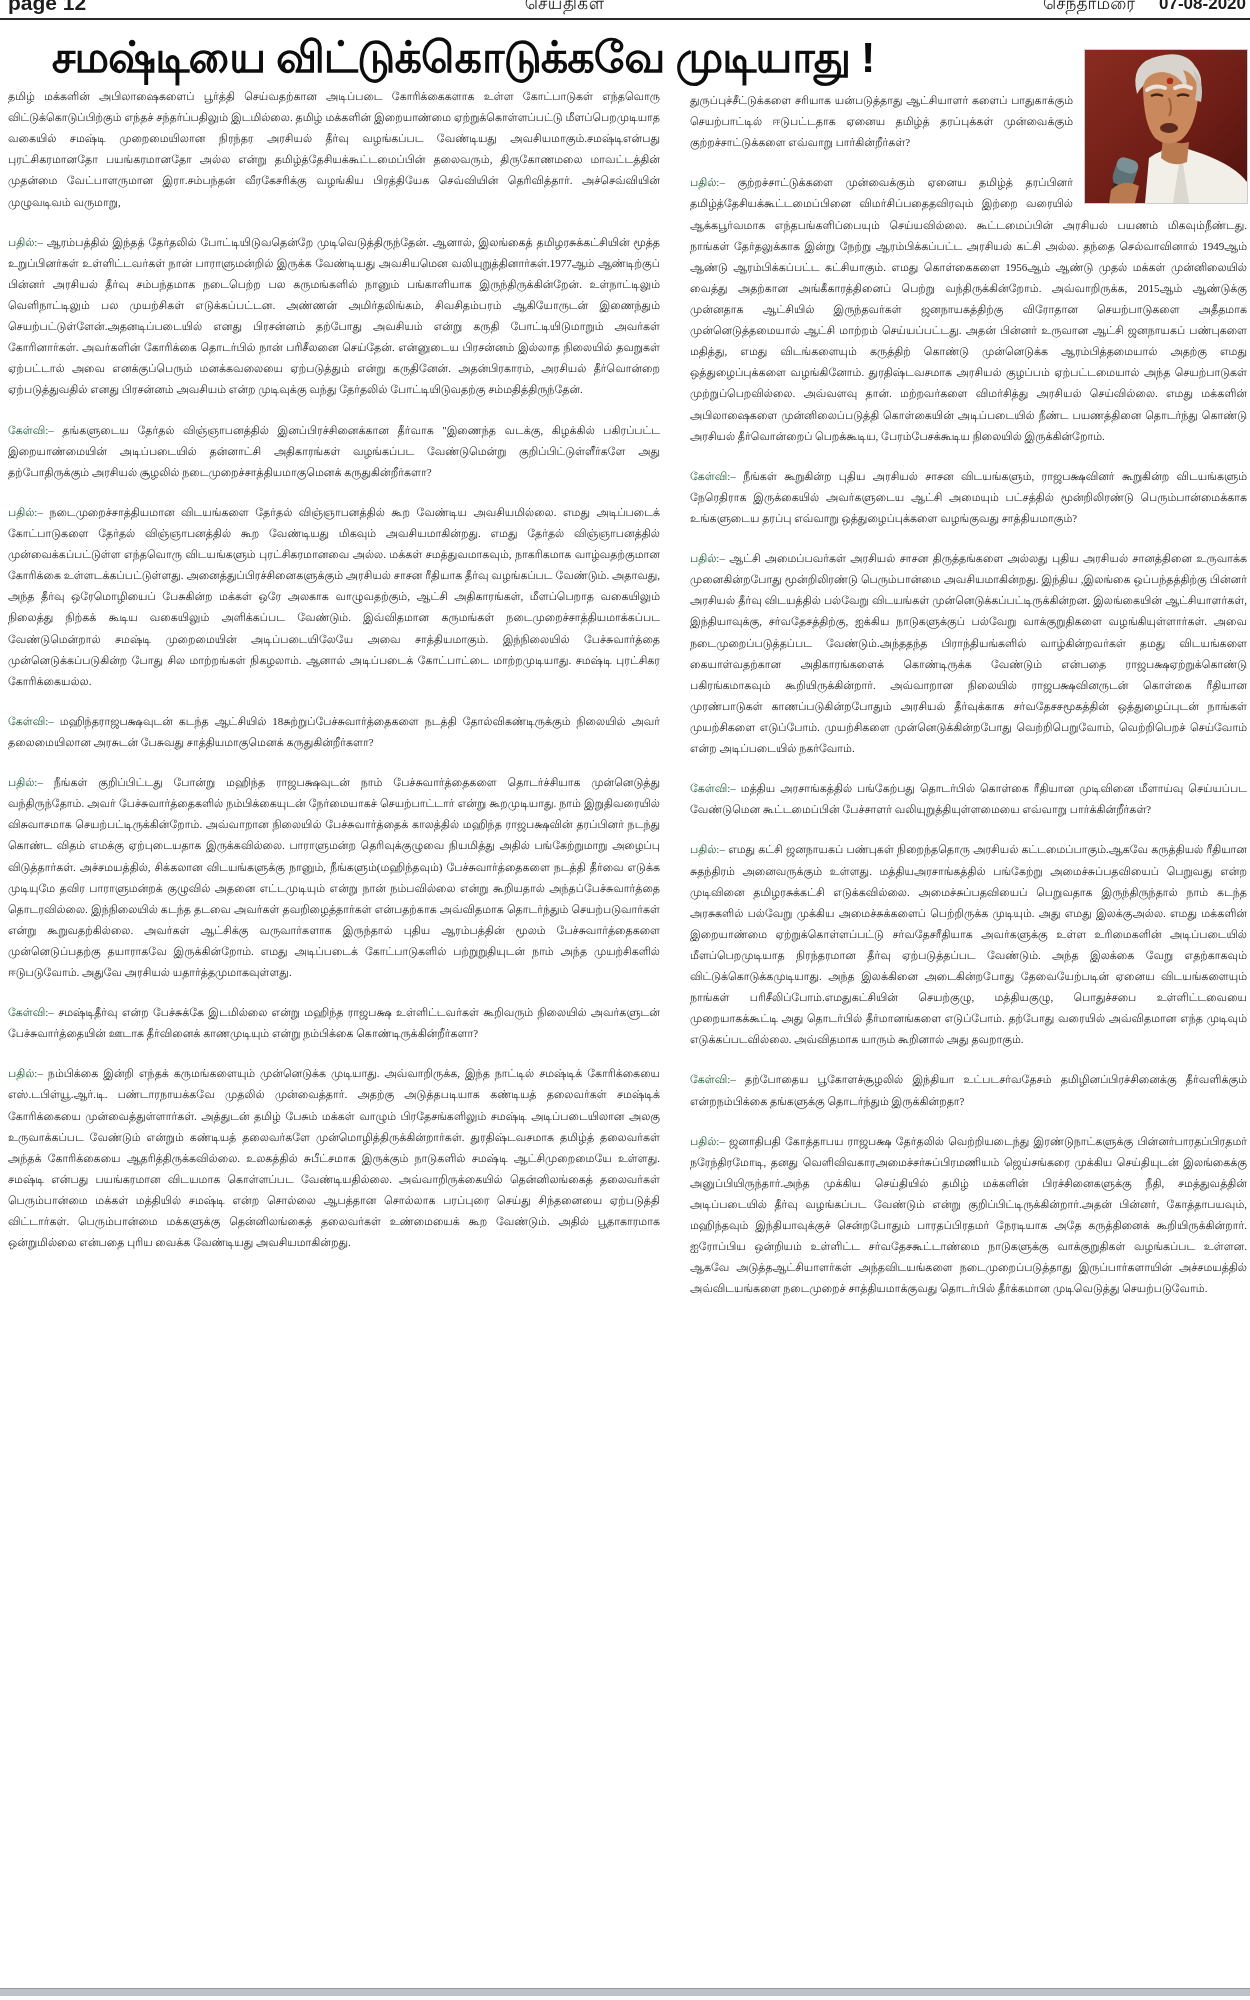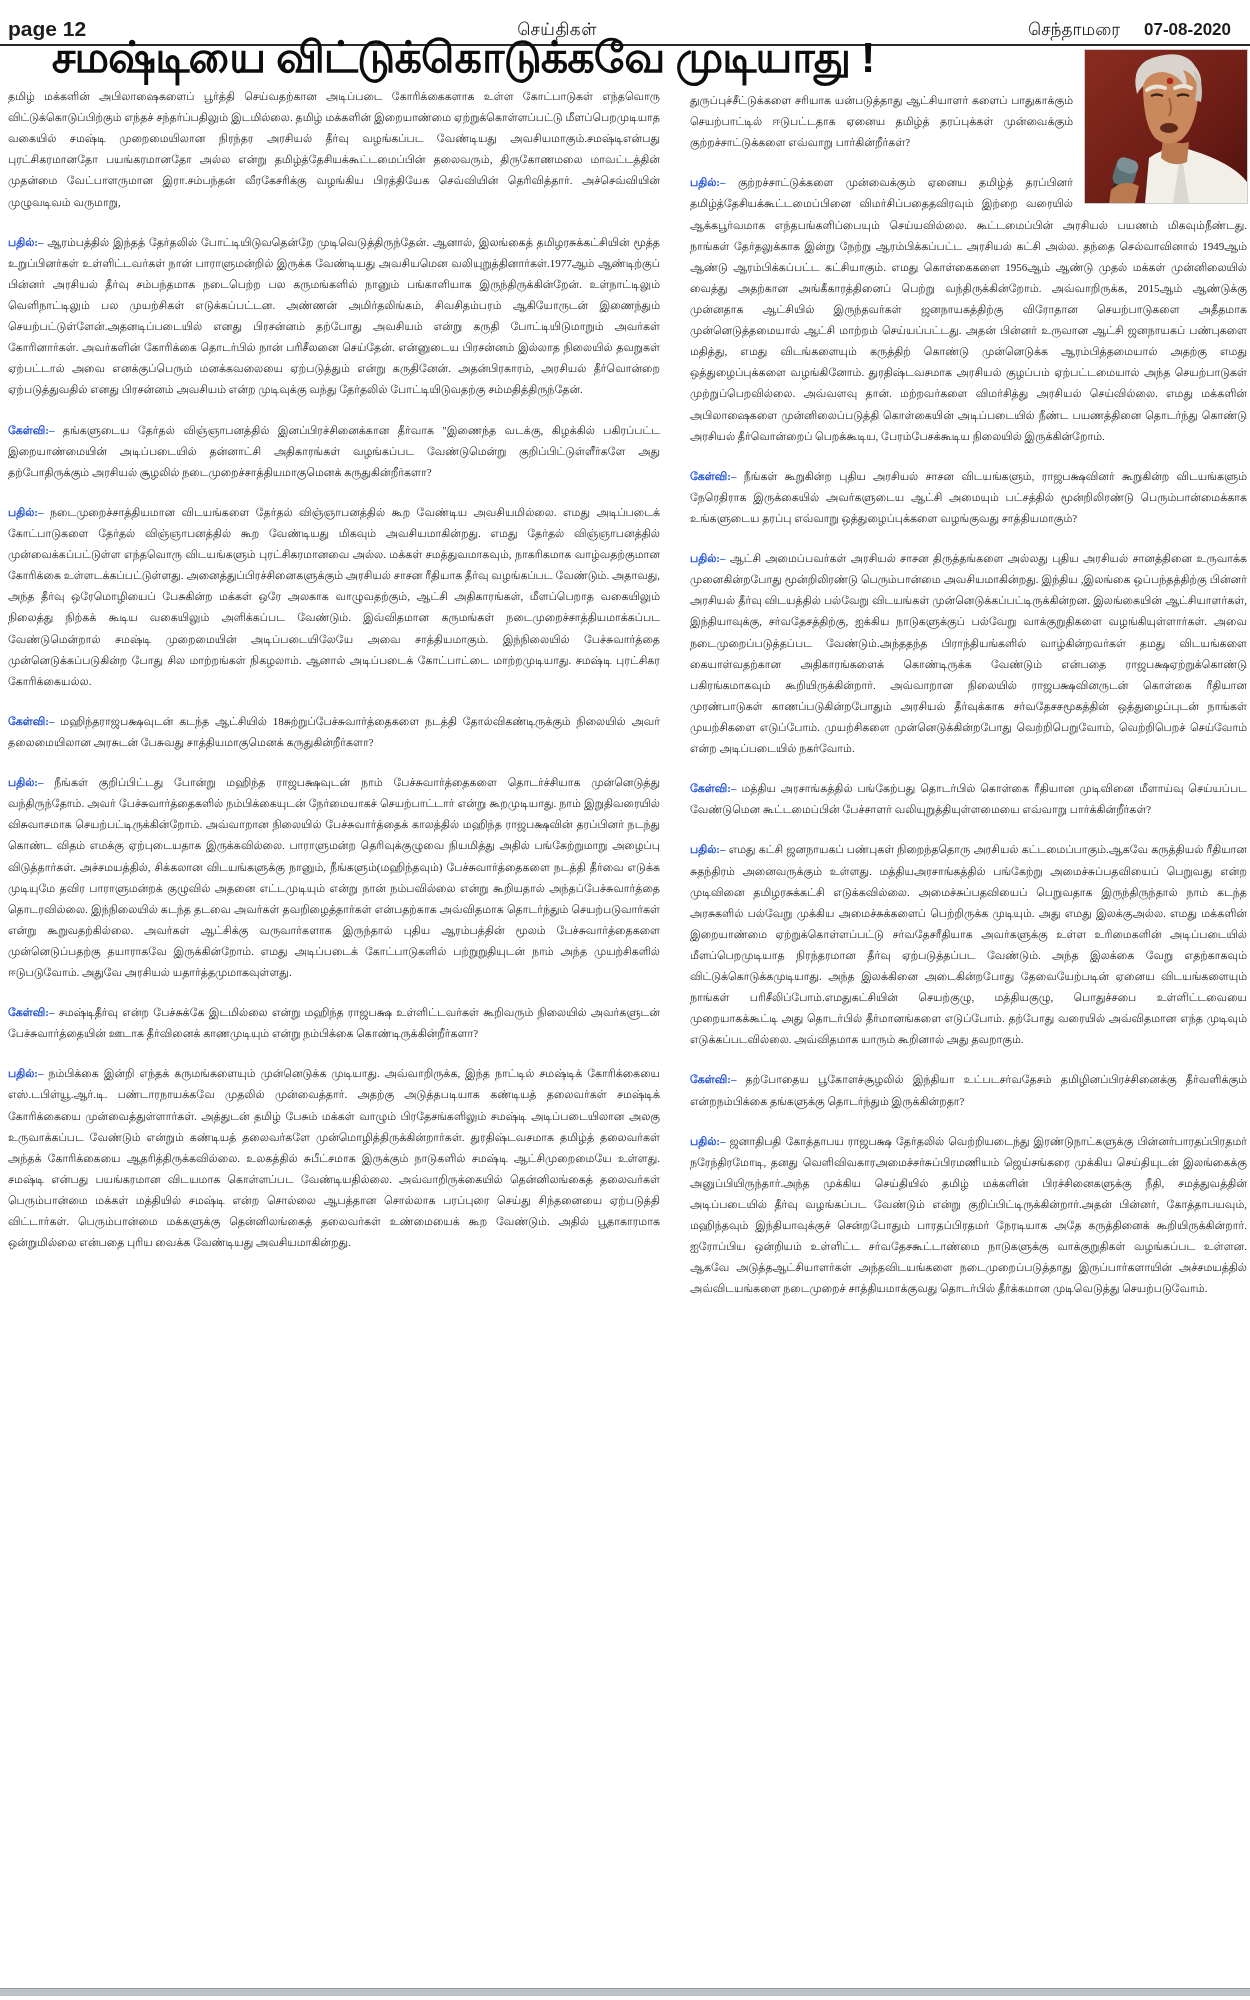--- a/index.html
+++ b/index.html
@@ -3,44 +3,44 @@
 <meta charset="utf-8">
 <style>
   html,body{margin:0;padding:0;background:#ffffff;}
   .page{
     position:relative;width:1250px;height:2000px;margin:0 auto;
     background:#ffffff;color:#1c1c1c;overflow:hidden;
     font-family:"Liberation Serif","DejaVu Serif",serif;
   }
   
   .hdr{
-    position:absolute;top:0;left:0;right:0;height:46px;
+    position:absolute;top:0;left:0;right:0;height:20px;
     display:flex;justify-content:space-between;align-items:flex-end;
-    padding:2px 19px 3px 8px;box-sizing:border-box;
+    padding:2px 4px 3px 8px;box-sizing:border-box;
     border-bottom:2px solid #2a2a2a;
   }
   .hdr .pg{font-family:"Liberation Sans","DejaVu Sans",sans-serif;font-weight:bold;font-size:21px;}
   .hdr .mid{font-size:17px;letter-spacing:.5px;}
   .hdr .rgt{display:flex;align-items:baseline;gap:24px;}
   .hdr .paper{font-size:17px;}
   .hdr .date{font-family:"Liberation Sans","DejaVu Sans",sans-serif;font-weight:bold;font-size:17px;}
   
   .headline{
     position:absolute;top:34px;left:13px;width:900px;
     text-align:center;font-family:"Liberation Sans","DejaVu Sans",sans-serif;
     font-weight:800;font-size:43px;line-height:1.1;letter-spacing:-1px;
     color:#0d0d0d;white-space:nowrap;
   }
   
   .col{
     position:absolute;text-align:justify;
     font-size:11px;line-height:1.92;color:#1c1c1c;
   }
   .col p{margin:0 0 19px 0;}
-  .col p b{font-weight:bold;color:#1d4ed8;}
+  .col p b{font-weight:normal;color:#14532d;}
   .col-left{left:8px;top:86px;width:652px;}
   .col-right{left:690px;top:50px;width:557px;}
   .col-right p:first-of-type{margin-top:40px;font-family:Liberation Serif, serif;}
   
   .photo{
     float:right;width:162px;height:153px;margin:0 0 8px 12px;
     outline:1px solid #caccce;background:#71201a;position:relative;overflow:hidden;
   }
   .photo svg{display:block;width:100%;height:100%;}
   

